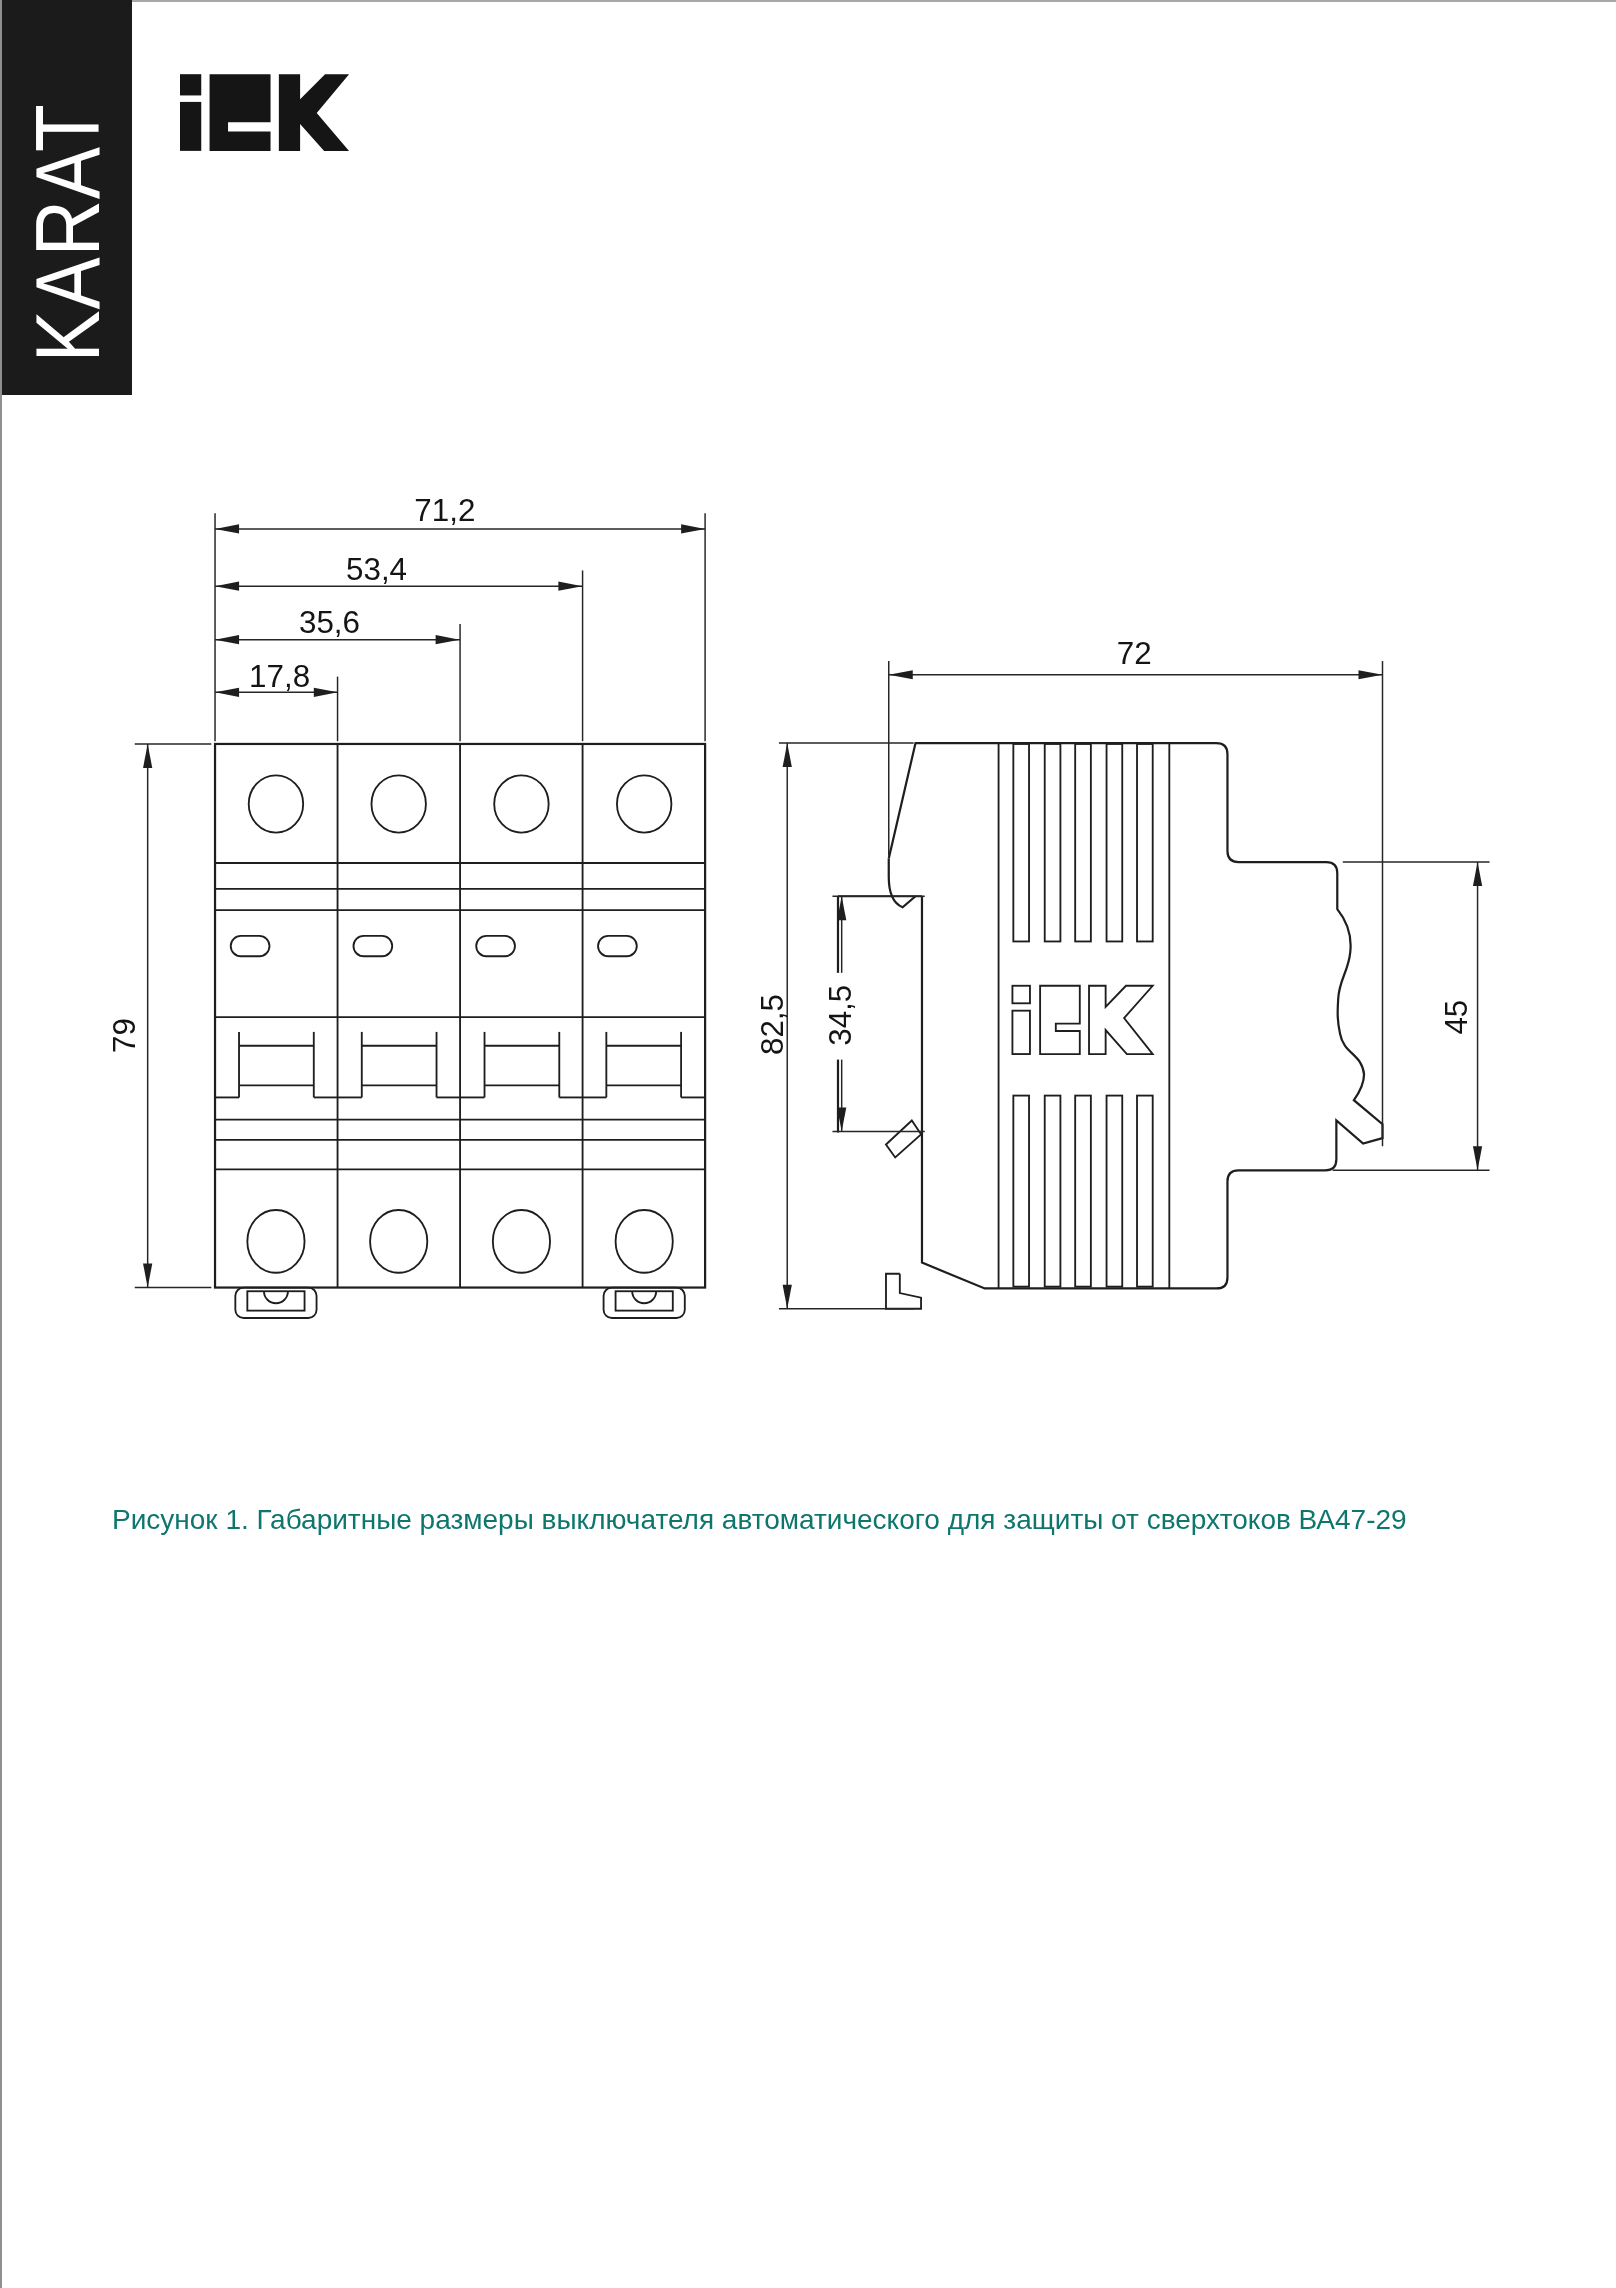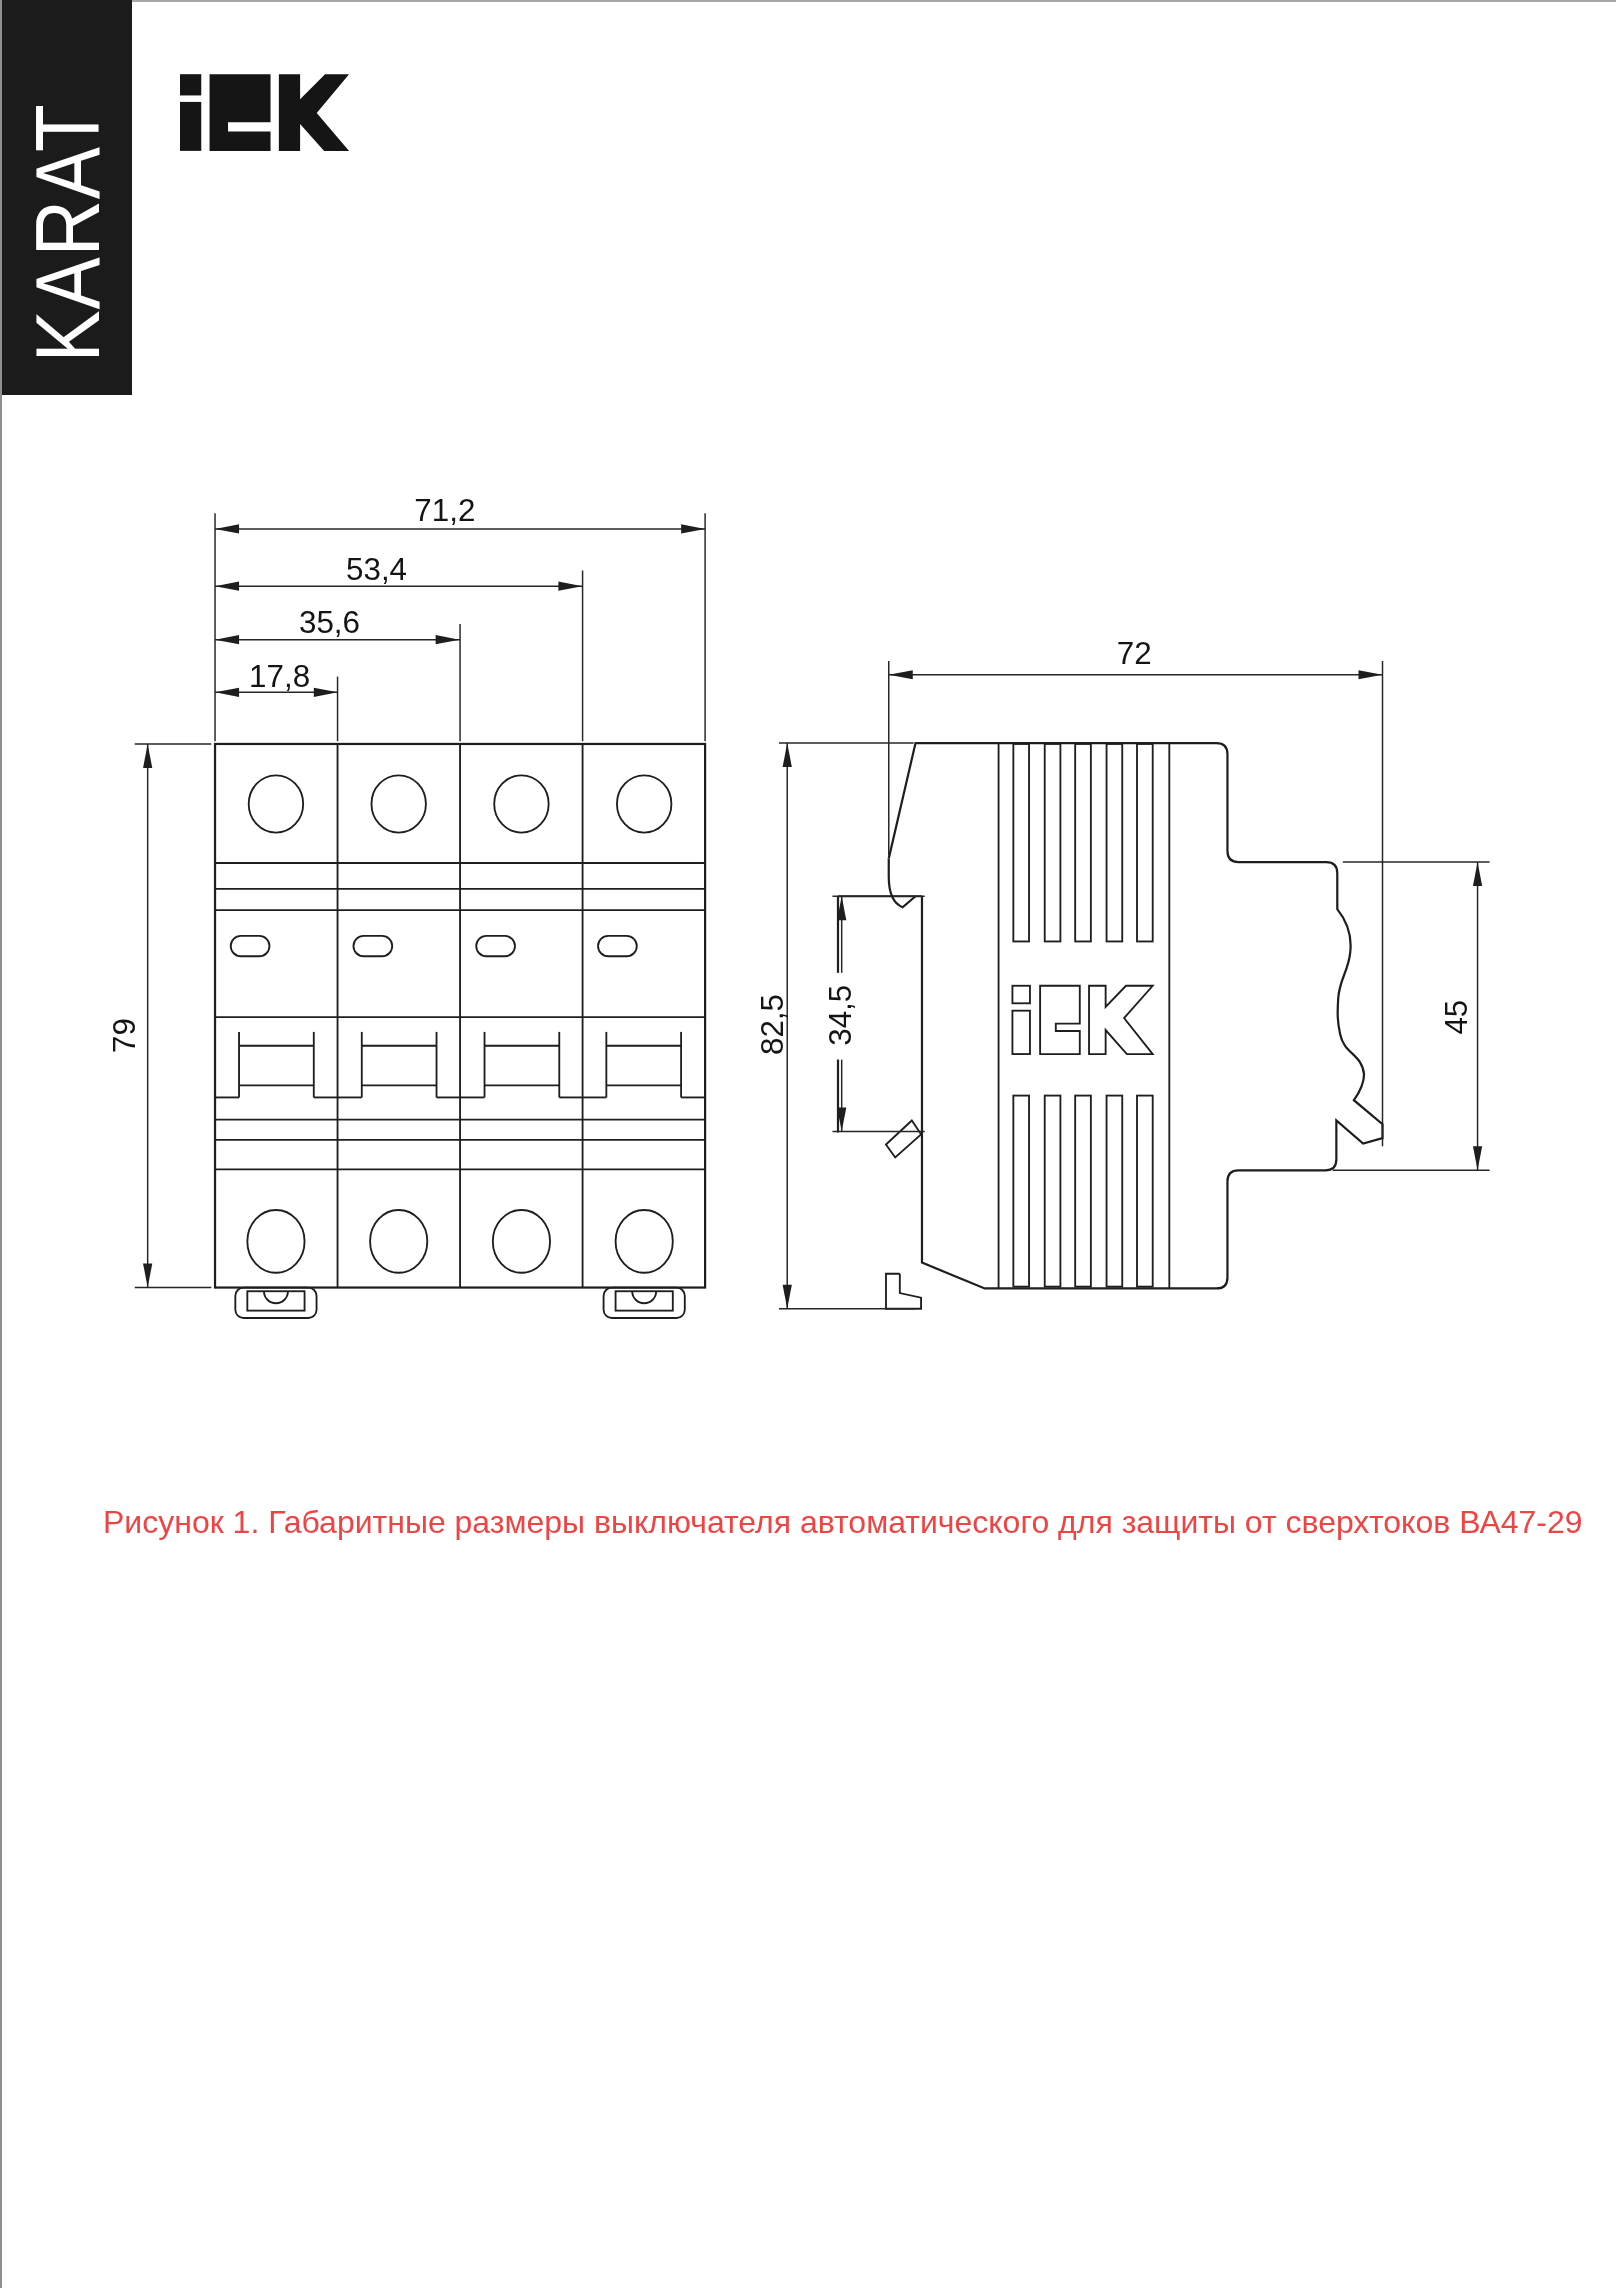--- a/index.html
+++ b/index.html
@@ -25,22 +25,22 @@
   .banner-text {
     position:absolute; left:66px; top:233px;
     transform:translate(-50%,-50%) rotate(-90deg) scaleX(0.87);
     transform-origin:center;
     color:#ffffff; font-size:90px; letter-spacing:0.9px;
     white-space:nowrap; line-height:1;
   }
   .logo-header { position:absolute; left:180px; top:74px; }
   .drawing { position:absolute; left:0; top:0; }
   .caption {
-    position:absolute; left:103px; top:1504px;
-    font-size:32px; color:#ef4444; white-space:nowrap;
+    position:absolute; left:112px; top:1504px;
+    font-size:28px; color:#0f766e; white-space:nowrap;
   }
   
   .b  { fill:none; stroke:#1e1e1e; stroke-width:2.4px; }
   .t  { fill:none; stroke:#1e1e1e; stroke-width:2px;   }
   .d  { fill:none; stroke:#262626; stroke-width:1.6px; }
   .ar { fill:#1e1e1e; stroke:none; }
   .mask { fill:#ffffff; stroke:none; }
   .dim-label { font-size:34px; fill:#141414; }
 </style>
 </head>

